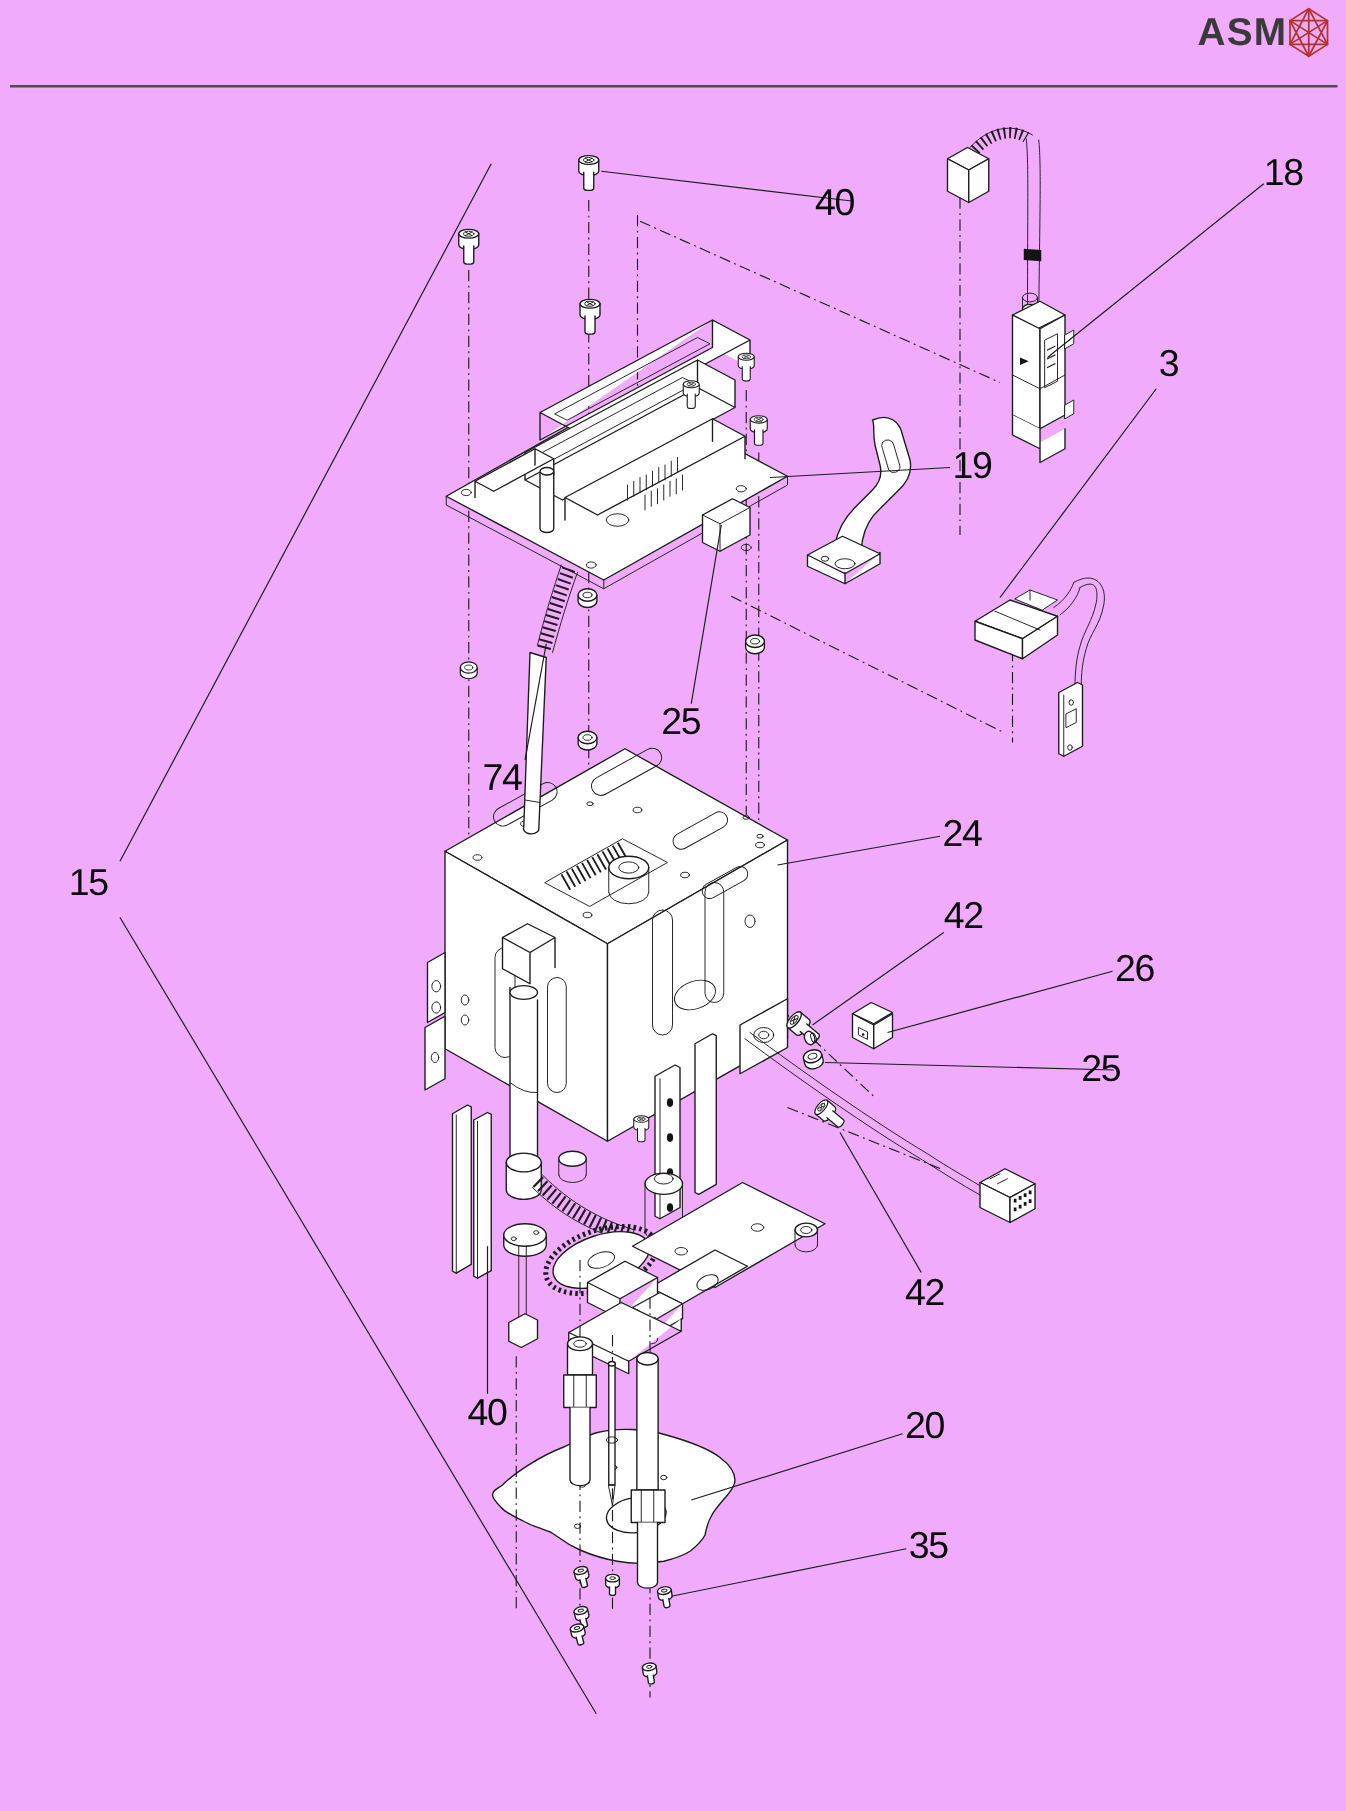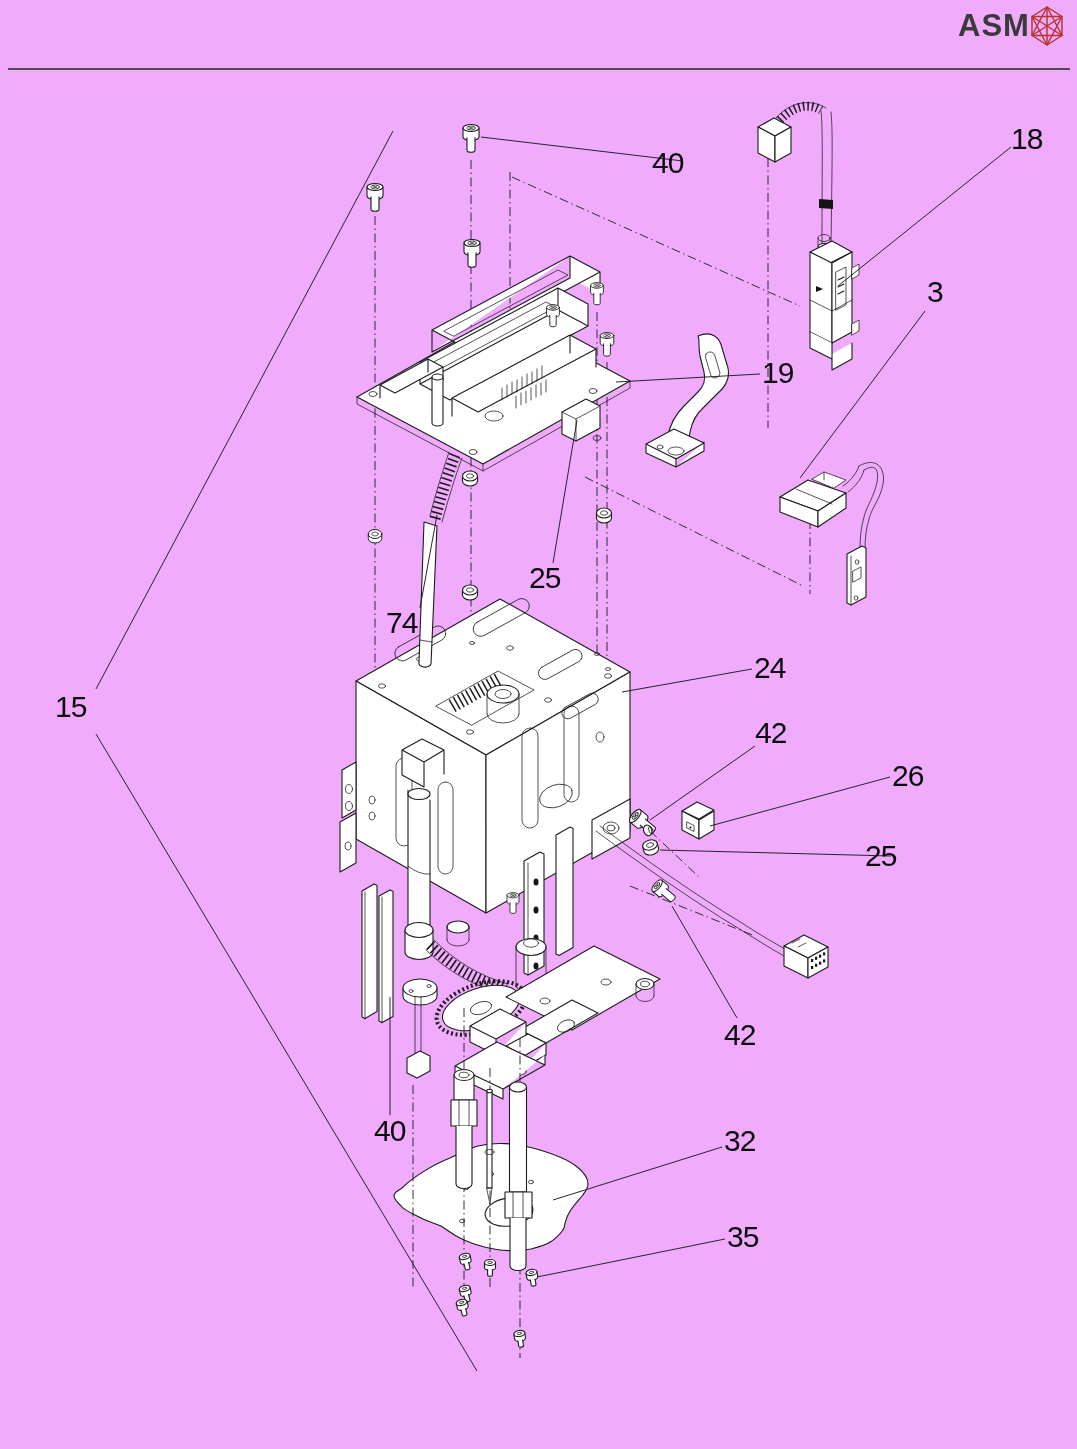--- a/index.html
+++ b/index.html
@@ -376,15 +376,15 @@
   <div class="callout" style="left:927px;top:277px">3</div>
   <div class="callout" style="left:762px;top:358px">19</div>
   <div class="callout" style="left:529px;top:563px">25</div>
   <div class="callout" style="left:386px;top:608px">74</div>
   <div class="callout" style="left:754px;top:653px">24</div>
   <div class="callout" style="left:755px;top:718px">42</div>
   <div class="callout" style="left:892px;top:761px">26</div>
   <div class="callout" style="left:865px;top:841px">25</div>
   <div class="callout" style="left:724px;top:1020px">42</div>
   <div class="callout" style="left:374px;top:1116px">40</div>
-  <div class="callout" style="left:724px;top:1126px">32</div>
+  <div class="callout" style="left:724px;top:1126px">20</div>
   <div class="callout" style="left:727px;top:1222px">35</div>
 </div>
 
 </body></html>

